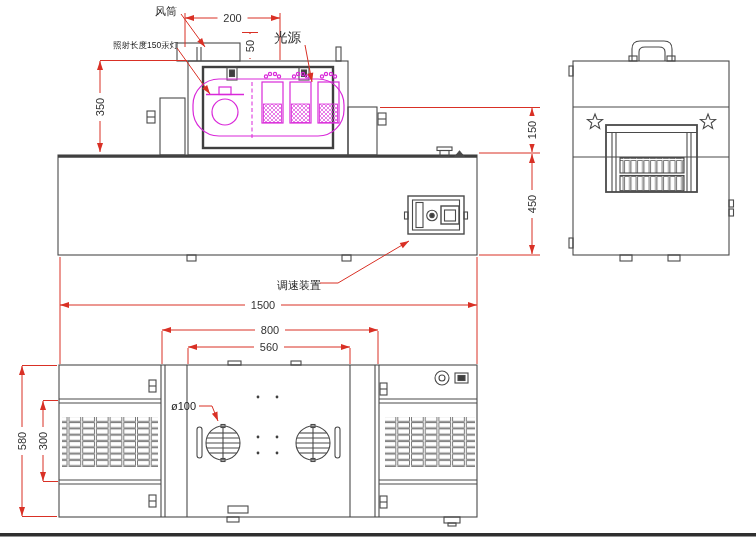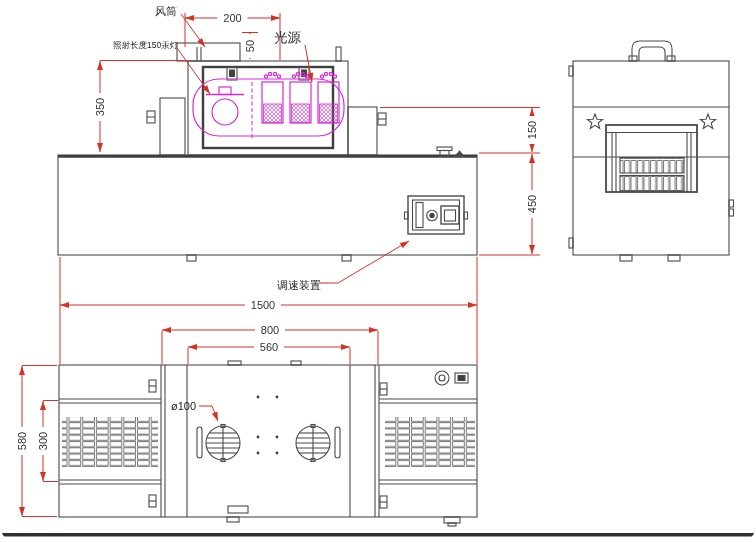--- a/index.html
+++ b/index.html
@@ -2,21 +2,20 @@
 <html><head>
 <meta charset="utf-8">
 <style>
   html,body{margin:0;padding:0;background:#ffffff;}
   .sheet{
     position:relative;
     width:756px;height:543px;
     background:#ffffff;
     font-family:"Liberation Sans","DejaVu Sans",sans-serif;
     overflow:hidden;
-    border-radius:18px;
   }
   svg{position:absolute;left:0;top:0;}
   text{font-family:"Liberation Sans","DejaVu Sans",sans-serif;fill:#2e2e2e;}
   .dimtxt{font-size:11px;fill:#333;}
   .cn{fill:#222;}
 </style>
 </head>
 <body>
 
 <div class="sheet">

